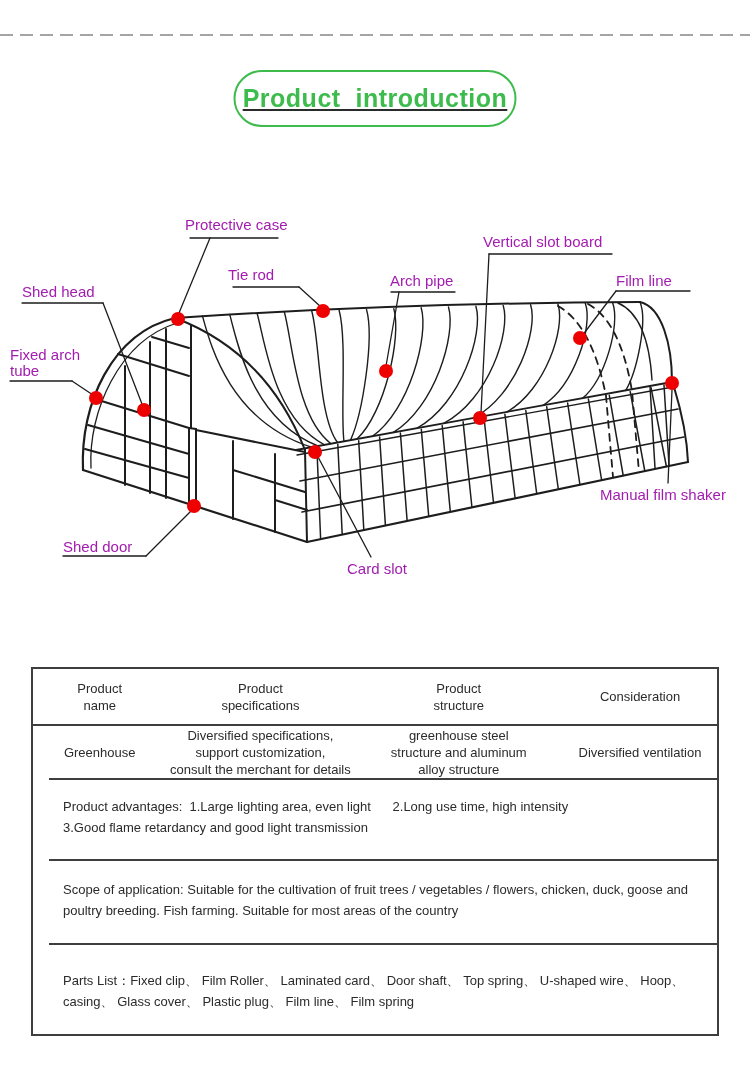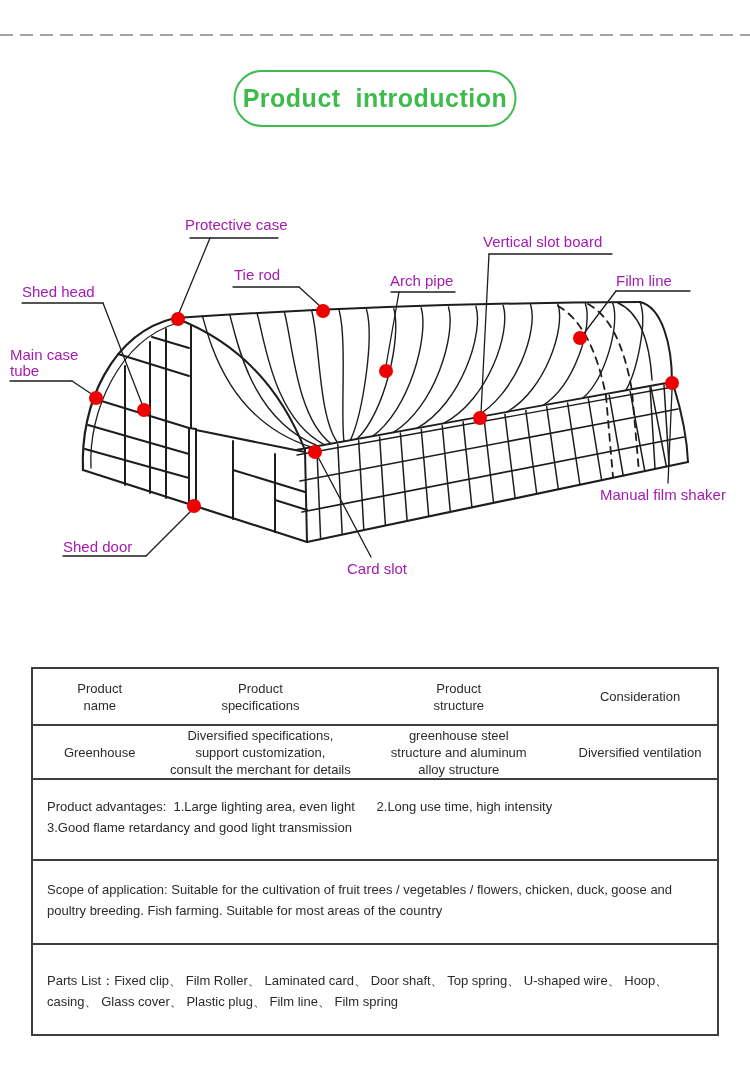--- a/index.html
+++ b/index.html
@@ -2,35 +2,35 @@
 <html><head>
 <meta charset="utf-8">
 <style>
   html,body{margin:0;padding:0;background:#ffffff;}
   .page{position:relative;width:750px;height:1082px;background:#ffffff;overflow:hidden;
         font-family:"Liberation Sans","DejaVu Sans",sans-serif;color:#2b2b2b;}
   .dashes{position:absolute;left:0;top:34px;width:750px;height:2px;
           background:repeating-linear-gradient(90deg,#a4a4a4 0 13px,transparent 13px 20px);}
   .pill{position:absolute;left:50%;top:70px;transform:translateX(-50%);
         width:283px;height:57px;border:2px solid #3dbb4d;border-radius:30px;
-        display:flex;align-items:center;justify-content:center;box-sizing:border-box;background:#fff;}
+        display:flex;align-items:center;justify-content:center;box-sizing:border-box;background:#fff;text-decoration:underline;}
   .pill span{color:#3dbb4d;font-size:25px;font-weight:bold;white-space:pre;letter-spacing:.5px;}
   .sketch{position:absolute;left:0;top:0;}
   .gh-label{position:absolute;font-size:15px;line-height:16px;color:#a21caf;white-space:pre-line;}
   
   .ptable{position:absolute;left:31px;top:667px;width:688px;box-sizing:border-box;
           border:2px solid #3e3e3e;font-size:13px;}
   .trow{display:flex;box-sizing:border-box;}
   .trow + .trow{border-top:2px solid #3e3e3e;}
   .tcell{display:flex;align-items:center;justify-content:center;text-align:center;
          white-space:pre;line-height:17px;box-sizing:border-box;}
   .c1{width:19.5%;} .c2{width:27.5%;} .c3{width:30.5%;} .c4{width:22.5%;}
   .thead{height:55px;align-items:center;} .tspec{height:54px;}
   .tmerged{display:block;white-space:pre-wrap;text-align:left;line-height:21px;
-           padding:0 14px;box-sizing:border-box;}
+           padding:0 14px;box-sizing:border-box;margin-left:16px;}
   .tadv{height:81px;padding-top:16px;}
   .tscope{height:84px;padding-top:18px;}
   .tparts{height:91px;padding-top:25px;}
 </style>
 </head>
 <body>
 
 <div class="page">
 
   <div class="dashes"></div>
@@ -133,23 +133,23 @@
       <circle cx="96" cy="398" r="7" fill="#ee0000"></circle>
       <circle cx="386" cy="371" r="7" fill="#ee0000"></circle>
       <circle cx="480" cy="418" r="7" fill="#ee0000"></circle>
       <circle cx="580" cy="338" r="7" fill="#ee0000"></circle>
       <circle cx="672" cy="383" r="7" fill="#ee0000"></circle>
       <circle cx="194" cy="506" r="7" fill="#ee0000"></circle>
       <circle cx="315" cy="452" r="7" fill="#ee0000"></circle>
     </svg>
 
   <div class="gh-label" style="left:185px;top:217px">Protective case</div>
-  <div class="gh-label" style="left:234px;top:267px">Tie rod</div>
+  <div class="gh-label" style="left:228px;top:267px">Tie rod</div>
   <div class="gh-label" style="left:22px;top:284px">Shed head</div>
-  <div class="gh-label" style="left:10px;top:347px">Main case
+  <div class="gh-label" style="left:10px;top:347px">Fixed arch
 tube</div>
   <div class="gh-label" style="left:390px;top:273px">Arch pipe</div>
   <div class="gh-label" style="left:483px;top:234px">Vertical slot board</div>
   <div class="gh-label" style="left:616px;top:273px">Film line</div>
   <div class="gh-label" style="left:600px;top:487px">Manual film shaker</div>
   <div class="gh-label" style="left:63px;top:539px">Shed door</div>
   <div class="gh-label" style="left:347px;top:561px">Card slot</div>
 
   <div class="ptable">
     <div class="trow thead">

